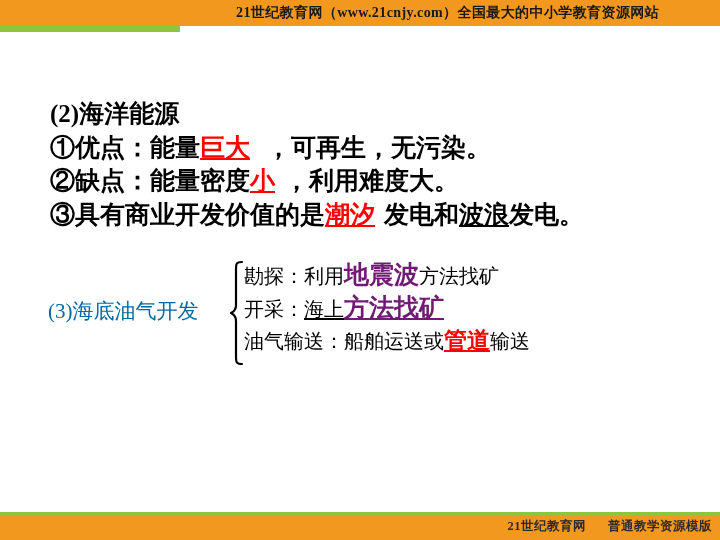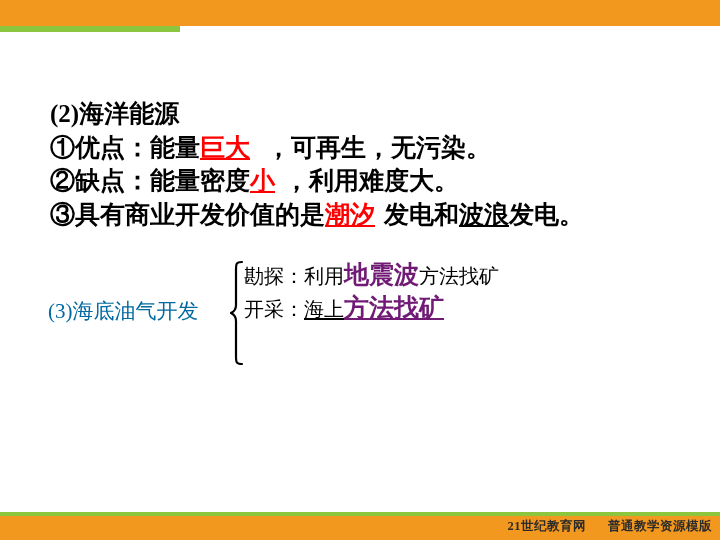--- a/index.html
+++ b/index.html
@@ -184,20 +184,21 @@
 </style>
 </head>
 <body>
 
 <div class="header">
   <div class="header-green"></div>
   <div class="header-green-taper"></div>
   <div class="header-orange"></div>
 
 
+  <div class="header-title">21世纪教育网（www.21cnjy.com）全国最大的中小学教育资源网站</div>
 </div>
 
 <div class="content">
 
   <div class="block-a">
 
     <span class="ln">(2)海洋能源</span>
 
     <span class="ln">
       <span>①</span><span>优点：</span><span>能量</span><span class="u red">巨大</span><span class="u sp"></span><span>，可再生，无污染。</span>
@@ -226,20 +227,23 @@
     <div class="rows">
 
       <span class="row">
         <span>勘探：</span><span>利用</span><span class="big-red">地震波</span><span>方法找矿</span>
       </span>
 
       <span class="row">
         <span>开采：</span><span class="u">海上</span><span class="big-red u">方法找矿</span><span></span>
       </span>
 
+      <span class="row">
+        <span>油气输送：</span><span>船舶运送或</span><span class="med-red u">管道</span><span>输送</span>
+      </span>
 
     </div>
   </div>
 </div>
 
 <div class="footer">
   <div class="footer-green"></div>
   <div class="footer-orange"></div>
   <div class="footer-text">
     <span>21世纪教育网</span><span class="gap"></span><span>普通教学资源模版</span>

